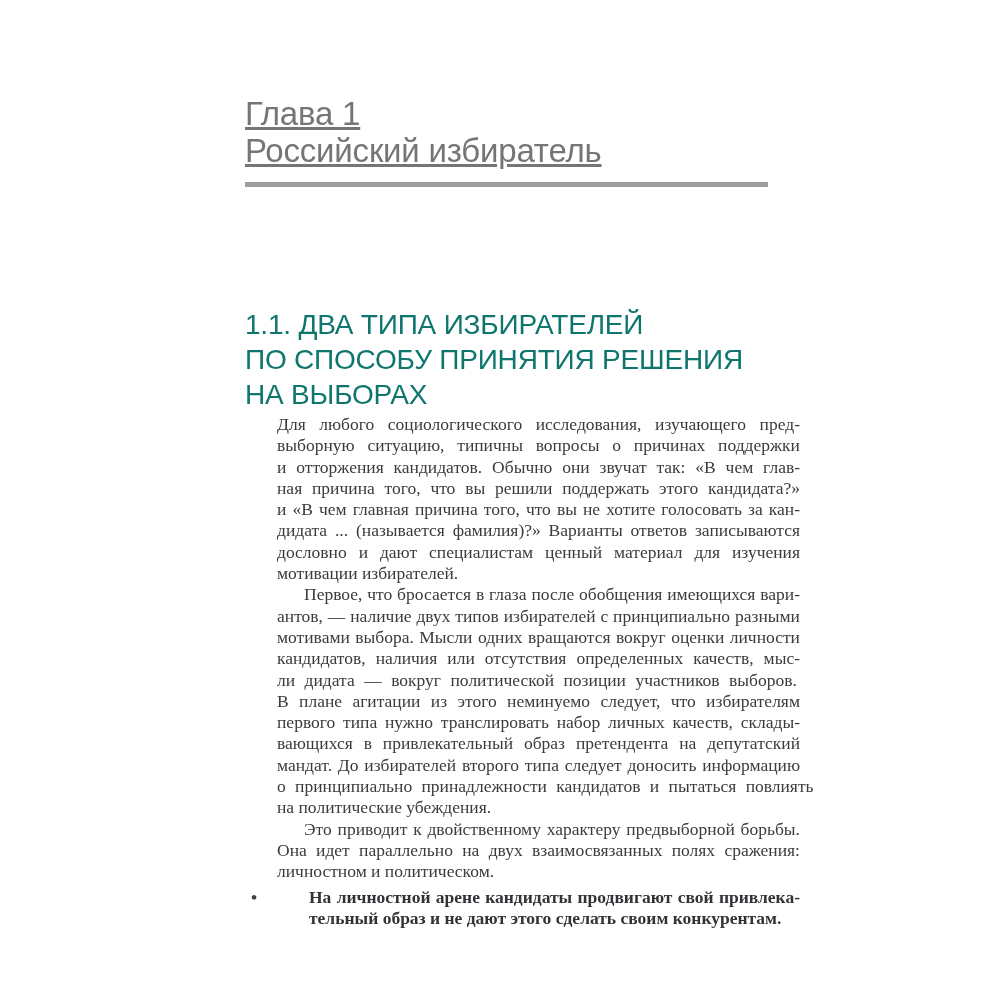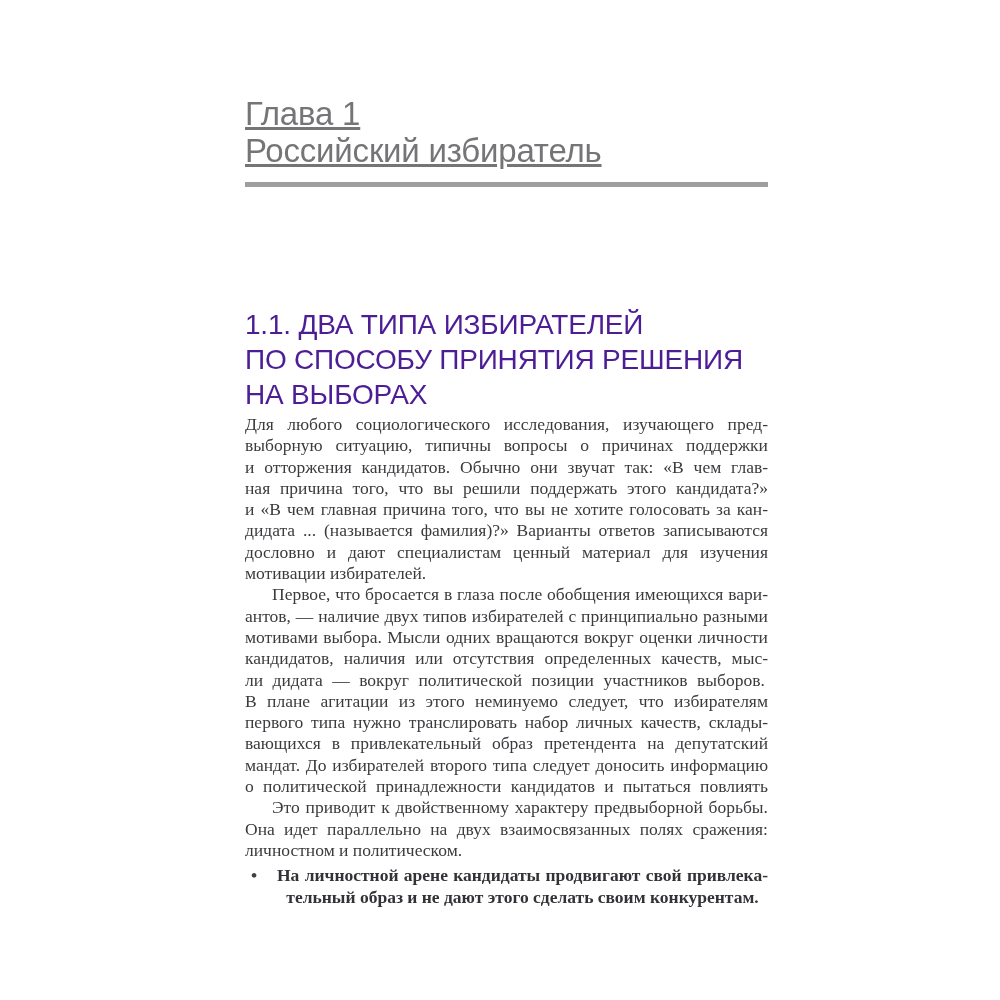--- a/index.html
+++ b/index.html
@@ -54,21 +54,21 @@
   .body-text {
     position: absolute;
     left: 245px;
     top: 414px;
     width: 523px;
     font-size: 17.5px;
     line-height: 21.3px;
     color: #3b3b3f;
   }
   .para { margin: 0; }
-  .line { white-space: nowrap; overflow: visible; }
+  .line { white-space: nowrap; overflow: visible; margin-left: 32px; }
   .line .t { display: inline-block; white-space: nowrap; }
   .line.indent { padding-left: 27px; }
 
   
   .bullet-item {
     position: relative;
     margin-top: 4px;
     font-weight: 700;
     color: #323237;
   }
@@ -88,21 +88,21 @@
 
 <div id="page">
 
   <div class="chapter" style="color: rgb(117, 117, 120);">
     <div class="ch-line">Глава 1</div>
     <div class="ch-line">Российский избиратель</div>
   </div>
 
   <div class="rule" style="background: rgb(157, 158, 160);"></div>
 
-  <div class="section-heading" style="color: #4c1d95;">
+  <div class="section-heading" style="color: #0f766e;">
     <div class="h-line fitline compress-only">
       <span class="t" style="word-spacing: 0px;">1.1. ДВА ТИПА ИЗБИРАТЕЛЕЙ</span></div>
     <div class="h-line fitline compress-only">
       <span class="t" style="word-spacing: 0px;">ПО СПОСОБУ ПРИНЯТИЯ РЕШЕНИЯ</span></div>
     <div class="h-line fitline compress-only">
       <span class="t" style="word-spacing: 0px;">НА ВЫБОРАХ</span></div>
   </div>
 
   <div class="body-text" style="color: rgb(59, 59, 63);">
 
@@ -119,21 +119,22 @@
       <div class="para">
         <div class="line fitline indent"><span class="t" style="word-spacing: 0.472656px;">Первое, что бросается в глаза после обобщения имеющихся вари-</span></div>
         <div class="line fitline"><span class="t" style="word-spacing: 0.507812px;">антов, — наличие двух типов избирателей с принципиально разными</span></div>
         <div class="line fitline"><span class="t" style="word-spacing: 1.05804px;">мотивами выбора. Мысли одних вращаются вокруг оценки личности</span></div>
         <div class="line fitline"><span class="t" style="word-spacing: 5.63281px;">кандидатов, наличия или отсутствия определенных качеств, мыс-</span></div>
         <div class="line fitline"><span class="t" style="word-spacing: 5.11161px;">ли дидата — вокруг политической позиции участников выборов.</span></div>
         <div class="line fitline"><span class="t" style="word-spacing: 6px; text-align: center;">В плане агитации из этого неминуемо следует, что избирателям</span></div>
         <div class="line fitline"><span class="t" style="word-spacing: 3.40625px;">первого типа нужно транслировать набор личных качеств, склады-</span></div>
         <div class="line fitline"><span class="t" style="word-spacing: 6.52604px;">вающихся в привлекательный образ претендента на депутатский</span></div>
         <div class="line fitline"><span class="t" style="word-spacing: 1.42411px;">мандат. До избирателей второго типа следует доносить информацию</span></div>
-        <div class="line fitline"><span class="t" style="word-spacing: 4.95573px;">о политической принадлежности кандидатов и пытаться повлиять</span></div>
+        <div class="line fitline"><span class="t" style="word-spacing: 4.95573px;">о принципиально принадлежности кандидатов и пытаться повлиять</span></div>
+        <div class="line fitline lastline"><span class="t" style="word-spacing: 0px;">на политические убеждения.</span></div>
       </div>
       <div class="para">
         <div class="line fitline indent"><span class="t" style="word-spacing: 1.4349px;">Это приводит к двойственному характеру предвыборной борьбы.</span></div>
         <div class="line fitline"><span class="t" style="word-spacing: 4.93304px;">Она идет параллельно на двух взаимосвязанных полях сражения:</span></div>
         <div class="line fitline lastline"><span class="t" style="word-spacing: 0px;">личностном и политическом.</span></div>
       </div>
       <div class="bullet-item">
         <span class="bullet-marker">•</span>
         <div class="bullet-text">
           <div class="line fitline"><span class="t" style="word-spacing: 0.914062px;">На личностной арене кандидаты продвигают свой привлека-</span></div>

